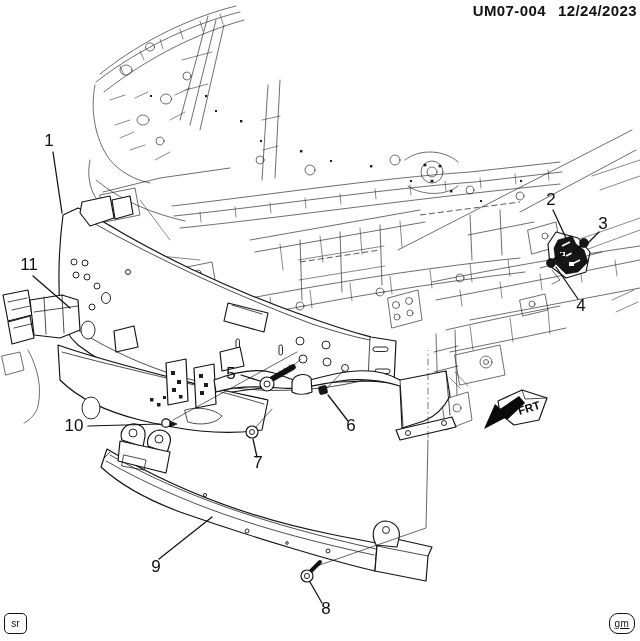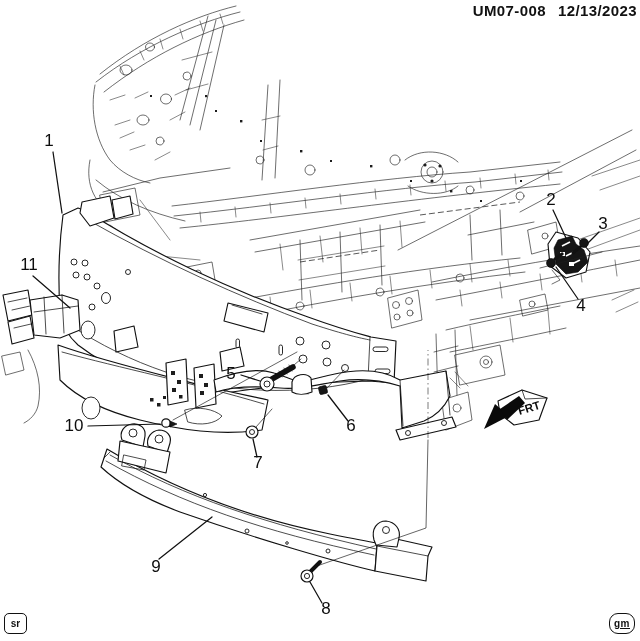--- a/index.html
+++ b/index.html
@@ -22,34 +22,34 @@
   .thin{stroke:#111;stroke-width:.65;fill:none;stroke-linecap:round;}
   .dash{stroke:#111;stroke-width:.7;fill:none;stroke-dasharray:6 3;}
   .dashdot{stroke:#222;stroke-width:.6;fill:none;stroke-dasharray:7 3 1.5 3;}
   .dark{fill:#161616;stroke:#000;stroke-width:.6;}
   .speck{fill:#1d1d1d;}
   .co{font:17px "Liberation Sans",sans-serif;fill:#0d0d0d;}
   .frt-text{font:bold 11.5px "Liberation Sans",sans-serif;fill:#0d0d0d;}
   .badge{
     position:absolute;bottom:7px;border:1.6px solid #111;border-radius:5px;
     width:21px;height:19px;display:flex;align-items:center;justify-content:center;
-    font-size:10px;font-weight:bold;color:#111;background:#fff;z-index:5;
+    font-size:10px;font-weight:normal;color:#111;background:#fff;z-index:5;
   }
   .badge-left{left:4px;}
   .badge-right{right:5px;width:24px;border-radius:9px;}
   .badge-right span{text-decoration:underline;letter-spacing:.5px;}
 </style>
 </head>
 <body>
 
 <div class="canvas">
 
   <div class="doc-header">
-    <span>UM07-008</span>
-    <span>12/13/2023</span>
+    <span>UM07-004</span>
+    <span>12/24/2023</span>
   </div>
 
   <svg width="640" height="641" viewBox="0 0 640 641">
 
     <g>
 
       <path class="struct" d="M100,74 C145,38 195,16 236,6 M96,82 C142,46 196,23 240,12 M104,92 C150,56 198,33 244,20"></path>
       <path class="struct2" d="M120,66 L124,75 M140,51 L144,60 M160,39 L163,49 M180,29 L183,39 M200,21 L203,31 M220,14 L223,24"></path>
 
       <path class="struct" d="M95,85 C90,110 95,140 110,160 C120,172 135,180 150,183 M90,160 C85,185 95,205 115,215 M96,180 C120,200 150,213 185,221"></path>

